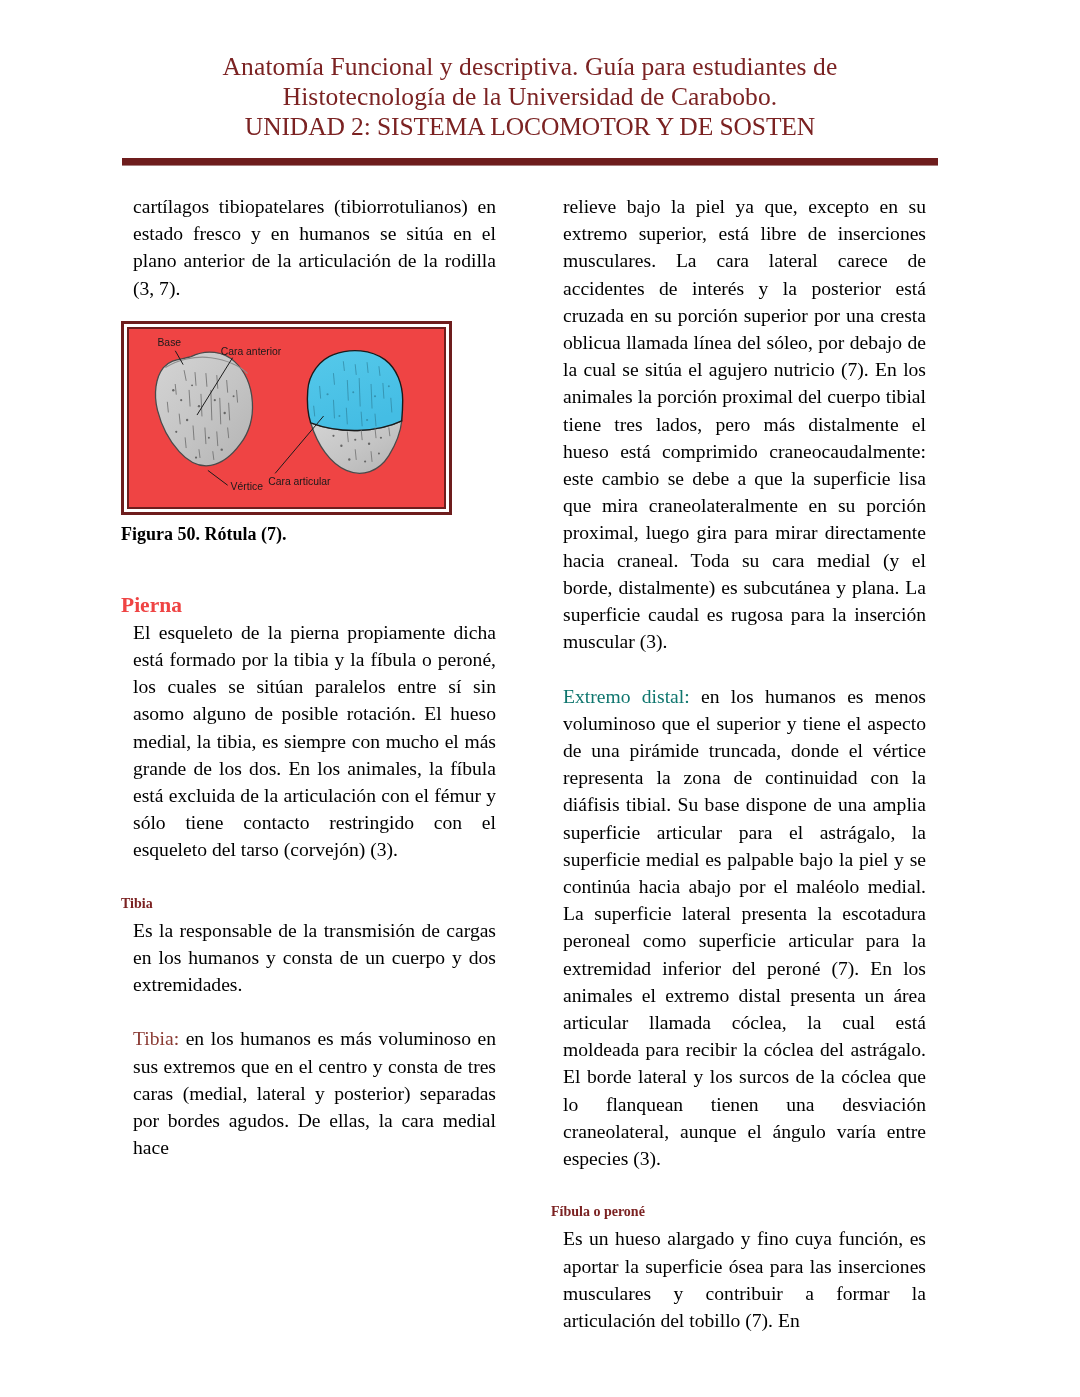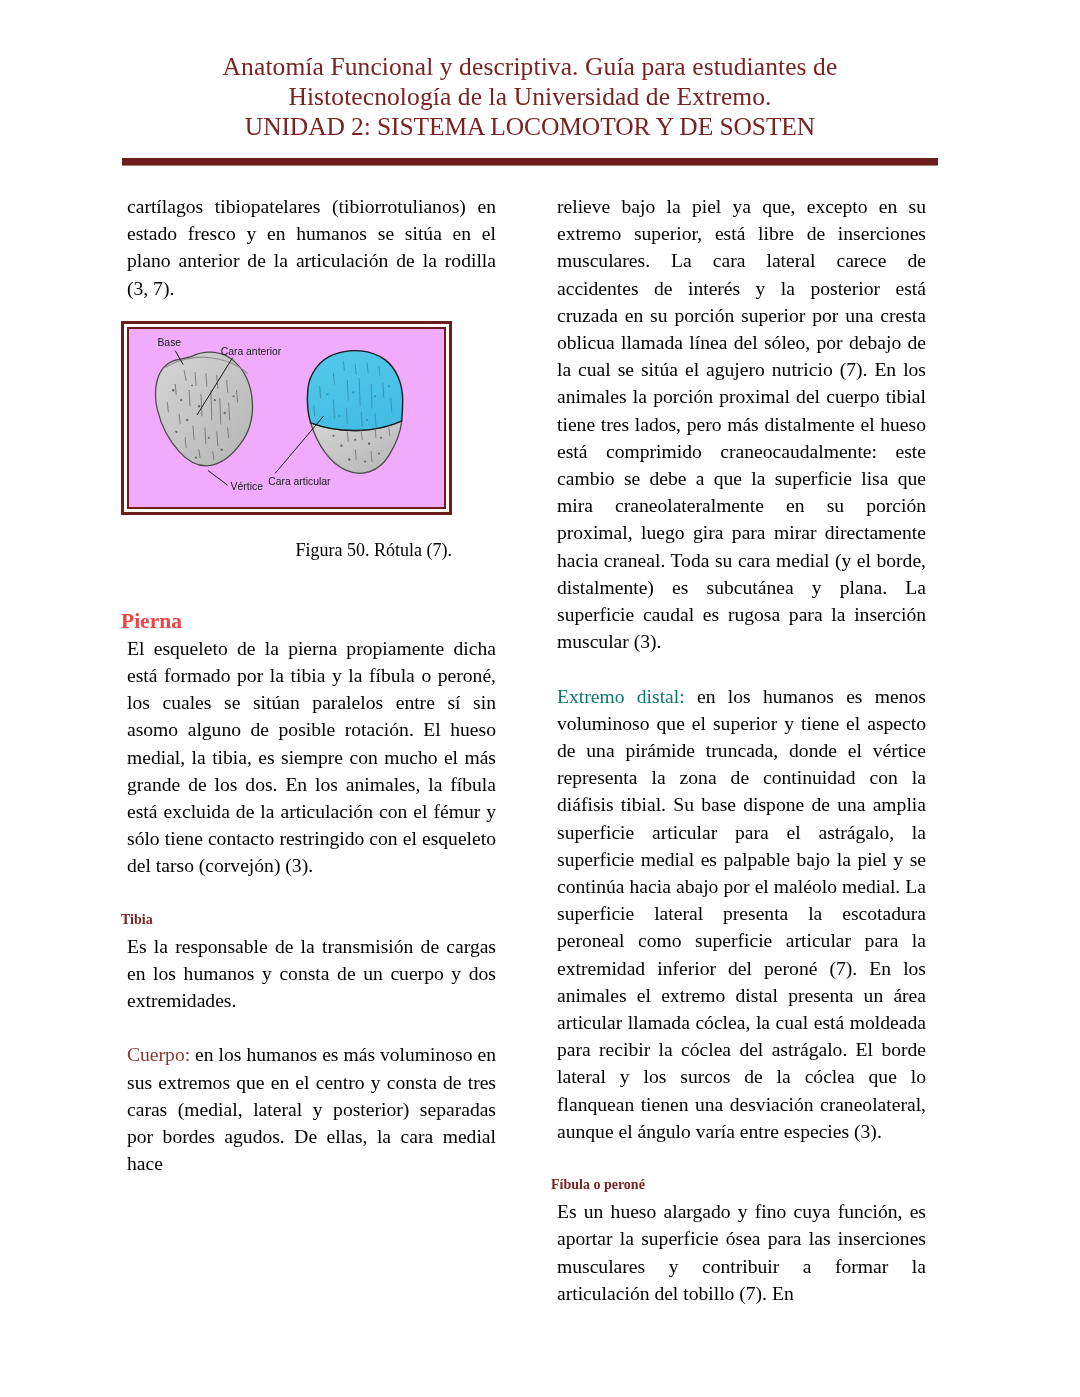--- a/index.html
+++ b/index.html
@@ -62,21 +62,21 @@
     font-size: 19.6px;
     line-height: 27.2px;
     text-align: justify;
     text-justify: inter-word;
     hyphens: none;
   }
   .col-left  { left: 121px; }
   .col-right { left: 551px; }
 
   p.para {
-    margin: 0 0 0 6px;
+    margin: 0 0 0 12px;
     text-align: justify;
   }
   p.para.gap    { margin-top: 27.2px; }
 
   .sec-h1 {
     color: #ef4444;
     font-weight: bold;
     font-size: 21.5px;
     line-height: 28px;
     margin: 0;
@@ -104,41 +104,41 @@
     height: 194px;
     border: 3px solid #6E1D1D;
     padding: 3px;
     background: #ffffff;
   }
   .fig-inner {
     box-sizing: border-box;
     width: 100%;
     height: 100%;
     border: 2px solid #6E1D1D;
-    background: #f0abfc;
+    background: #ef4444;
     position: relative;
     overflow: hidden;
   }
   .fig-svg { display: block; width: 100%; height: 100%; }
   .fig-caption {
-    margin-top: 24px;
-    font-weight: normal;
+    margin-top: 8px;
+    font-weight: bold;
     font-size: 18px;
     line-height: 22px;
-    text-align: right;
+    text-align: left;
   }
 </style>
 </head>
 <body>
 
 <div class="page">
 
   <div class="header">
     <div class="hline l1">Anatomía Funcional y descriptiva. Guía para estudiantes de</div>
-    <div class="hline l2">Histotecnología de la Universidad de Extremo.</div>
+    <div class="hline l2">Histotecnología de la Universidad de Carabobo.</div>
     <div class="hline l3">UNIDAD 2: SISTEMA LOCOMOTOR Y DE SOSTEN</div>
   </div>
   <div class="header-rule"></div>
 
   <div class="col col-left">
 
     <p class="para">cartílagos tibiopatelares (tibiorrotulianos) en estado fresco y en humanos se sitúa en el plano anterior de la articulación de la rodilla (3, 7).</p>
 
     <div class="figure-wrap">
       <div class="fig-outer">
@@ -282,21 +282,21 @@
 
     <div style="height:46px"></div>
     <h2 class="sec-h1">Pierna</h2>
     <p class="para">El esqueleto de la pierna propiamente dicha está formado por la tibia y la fíbula o peroné, los cuales se sitúan paralelos entre sí sin asomo alguno de posible rotación. El hueso medial, la tibia, es siempre con mucho el más grande de los dos. En los animales, la fíbula está excluida de la articulación con el fémur y sólo tiene contacto restringido con el esqueleto del tarso (corvejón) (3).</p>
 
     <div style="height:27px"></div>
     <h3 class="sec-h2">Tibia</h3>
     <p class="para">Es la responsable de la transmisión de cargas en los humanos y consta de un cuerpo y dos extremidades.</p>
 
 
-    <p class="para gap"><span class="lead-maroon">Cuerpo:</span><span> en los humanos es más voluminoso en sus extremos que en el centro y consta de tres caras (medial, lateral y posterior) separadas por bordes agudos. De ellas, la cara medial hace</span></p>
+    <p class="para gap"><span class="lead-maroon">Tibia:</span><span> en los humanos es más voluminoso en sus extremos que en el centro y consta de tres caras (medial, lateral y posterior) separadas por bordes agudos. De ellas, la cara medial hace</span></p>
   </div>
 
   <div class="col col-right">
 
     <p class="para">relieve bajo la piel ya que, excepto en su extremo superior, está libre de inserciones musculares. La cara lateral carece de accidentes de interés y la posterior está cruzada en su porción superior por una cresta oblicua llamada  línea del sóleo, por debajo de la cual se sitúa el agujero nutricio (7). En los animales la porción proximal del cuerpo tibial tiene tres lados, pero más distalmente el hueso está comprimido craneocaudalmente: este cambio se debe a que la superficie lisa que mira craneolateralmente en su porción proximal, luego gira para mirar directamente hacia craneal. Toda su cara medial (y el borde, distalmente) es subcutánea y plana. La superficie caudal es rugosa para la inserción muscular (3).</p>
 
     <p class="para gap"><span class="lead-black">Extremo distal:</span><span> en los humanos es menos voluminoso que el superior y tiene el aspecto de una pirámide truncada, donde el vértice representa la zona de continuidad con la diáfisis tibial. Su base dispone de una amplia superficie articular para el astrágalo, la superficie medial es palpable bajo la piel y se continúa hacia abajo por el maléolo medial. La superficie lateral presenta la escotadura peroneal como superficie articular para la extremidad inferior del peroné (7). En los animales el extremo distal presenta un área articular llamada cóclea, la cual está moldeada para recibir la cóclea del astrágalo. El borde lateral y los surcos de la cóclea que lo flanquean tienen una desviación craneolateral, aunque el ángulo varía entre especies (3).</span></p>
 
     <div style="height:27px"></div>
     <h3 class="sec-h2">Fíbula o peroné</h3>

